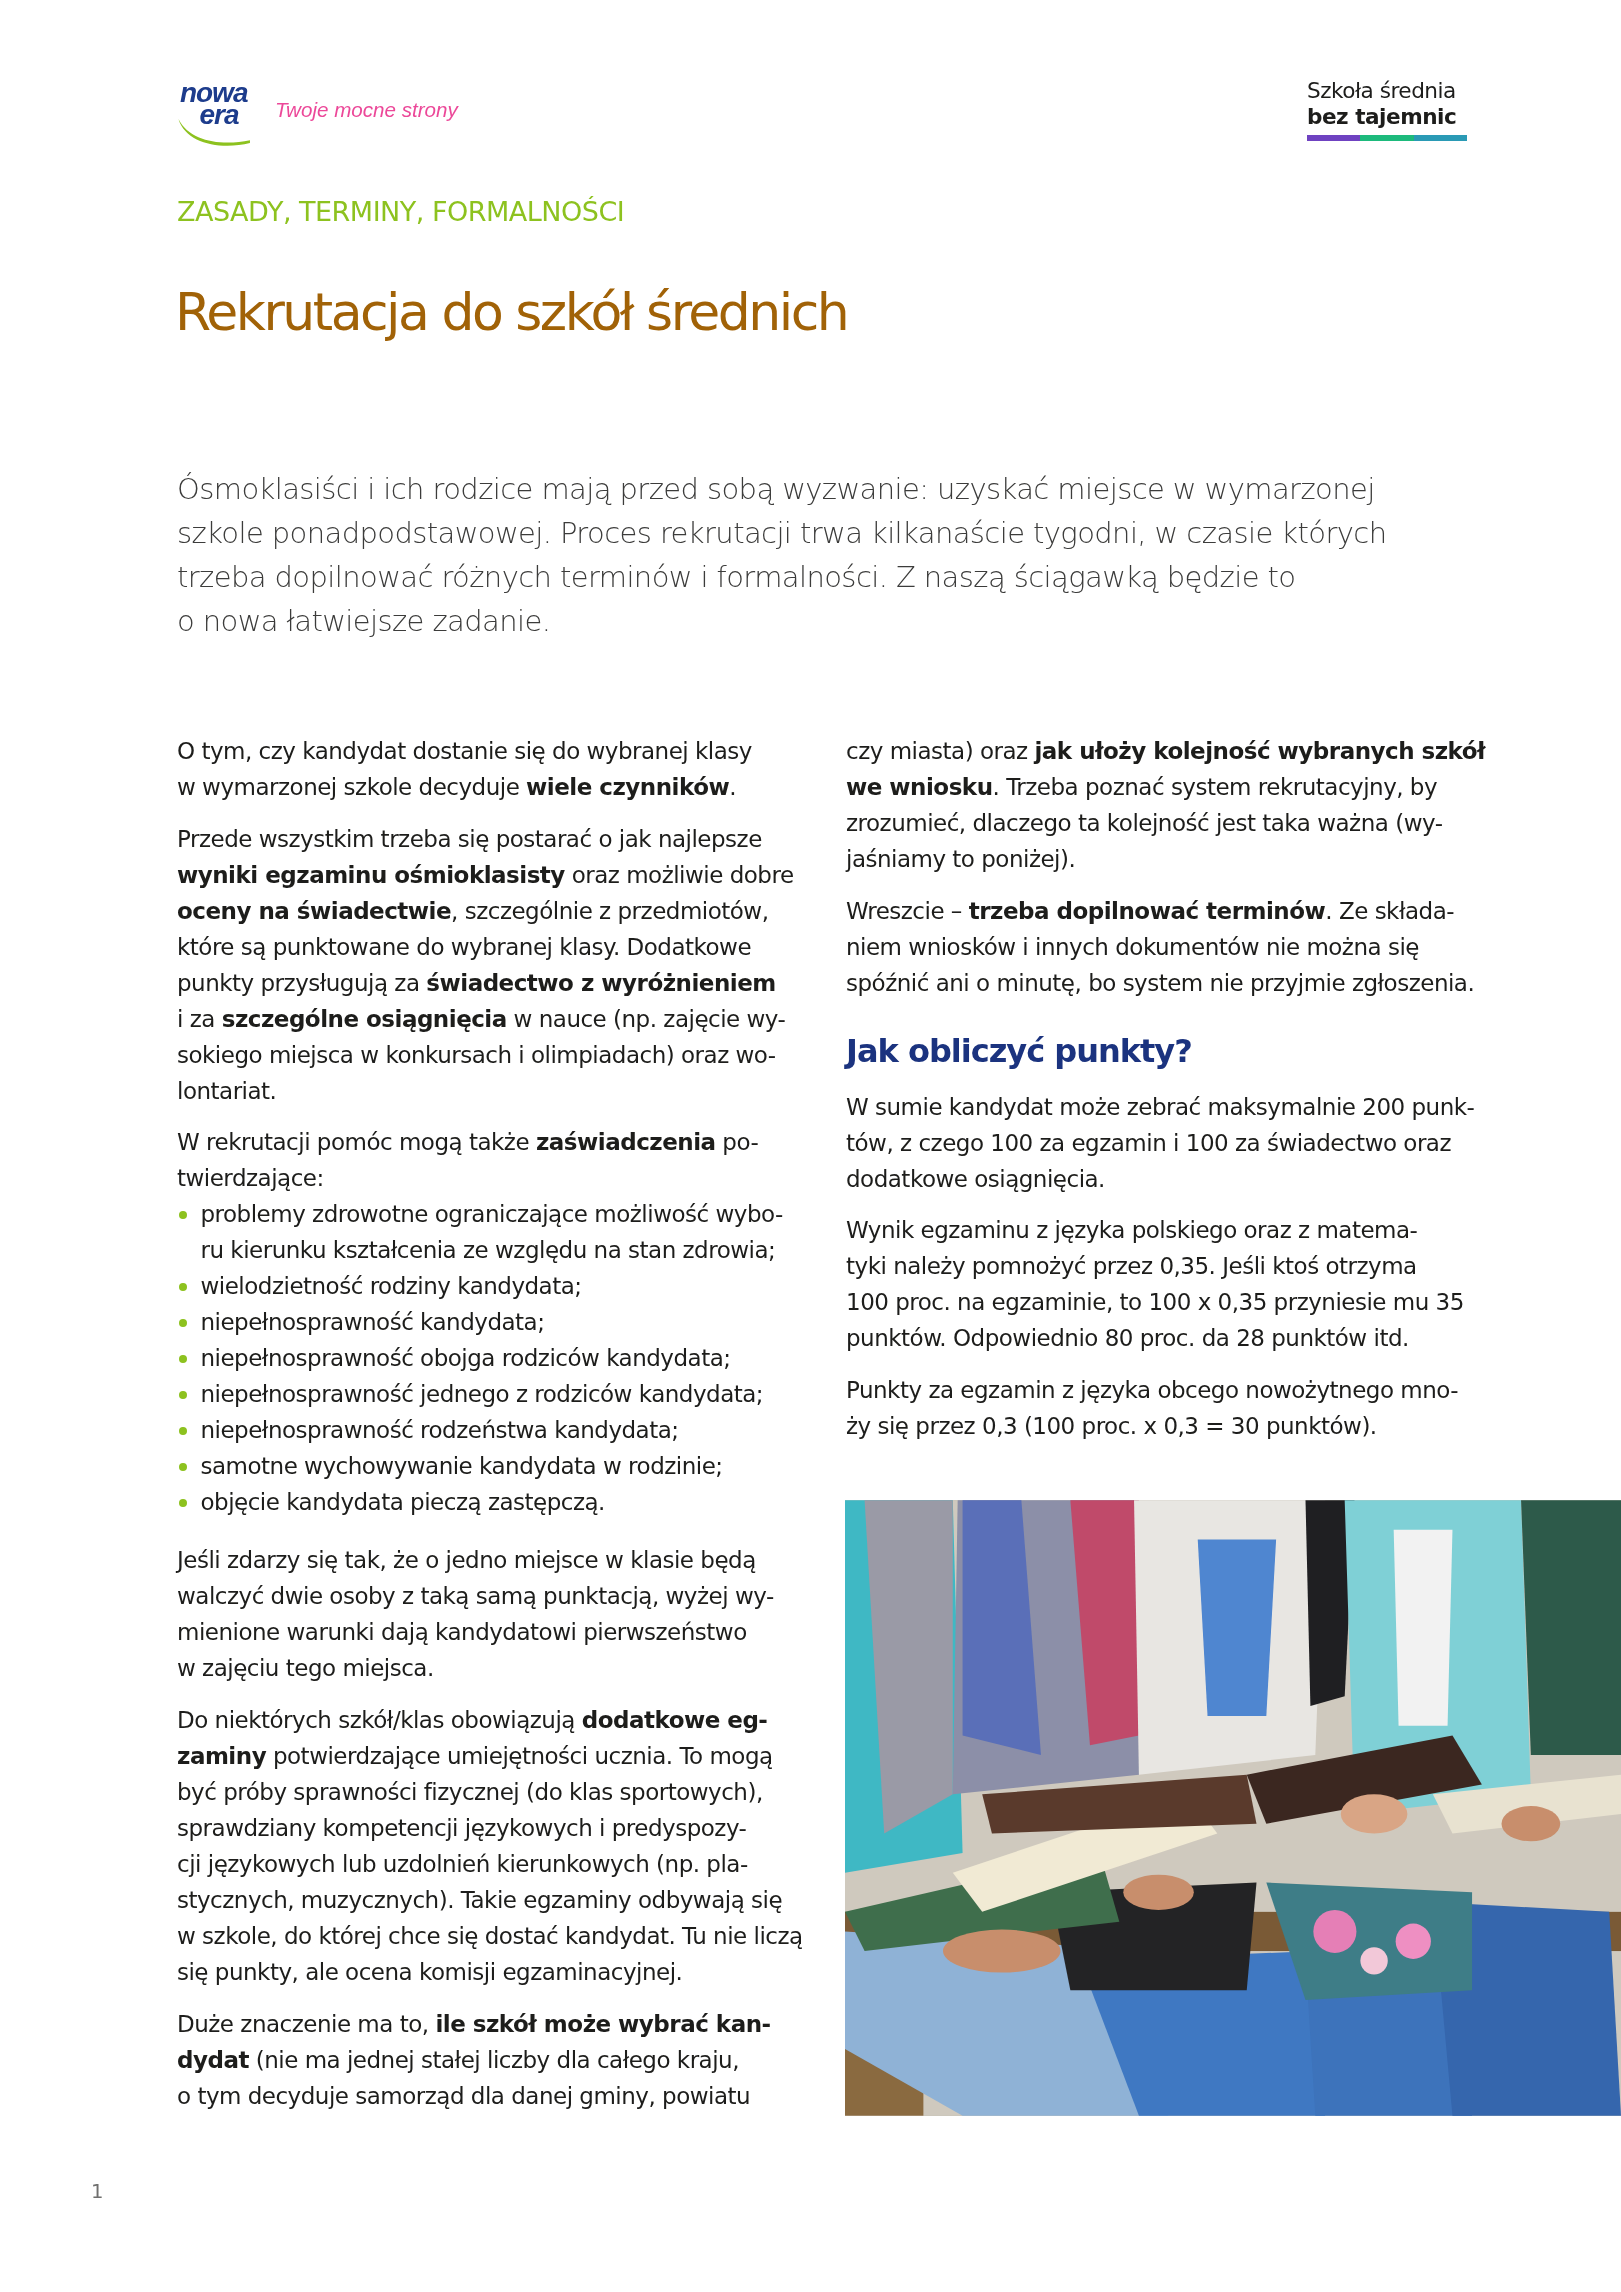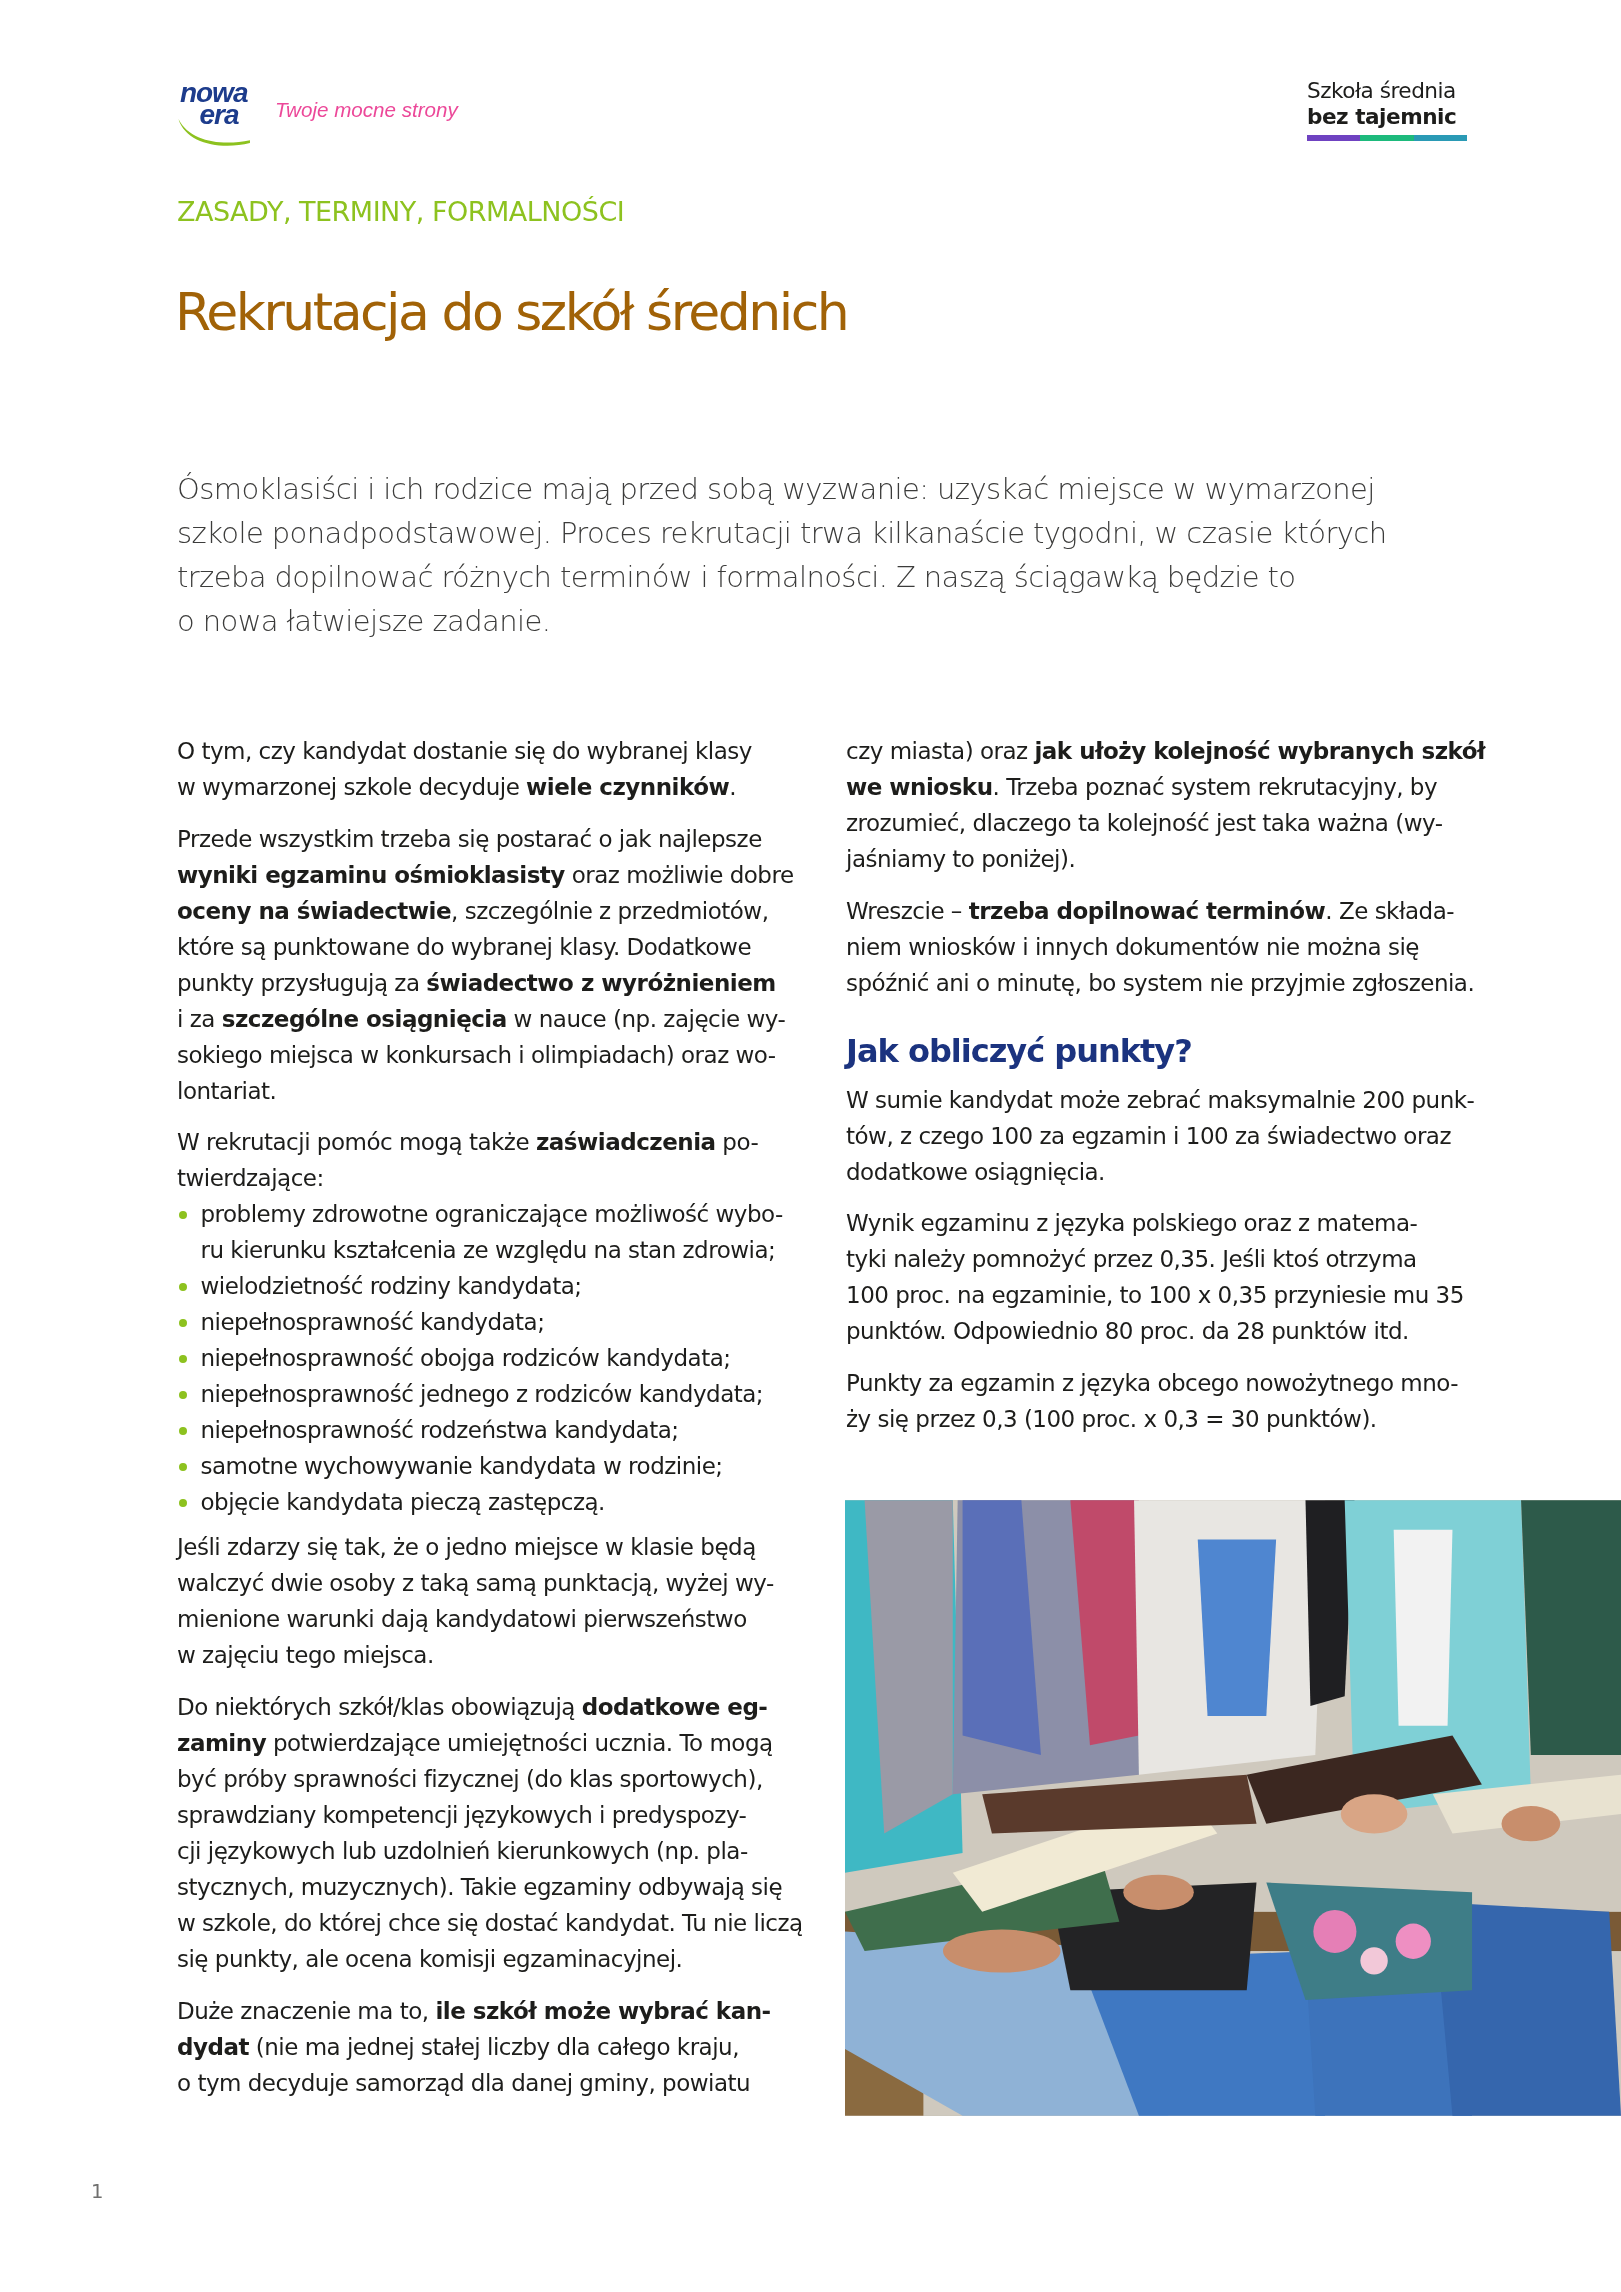--- a/index.html
+++ b/index.html
@@ -29,24 +29,24 @@
   .lead { position: absolute; left: 177px; top: 467px; width: 1215px; font-family: "DejaVu Sans", sans-serif; font-weight: 300; font-size: 29px; line-height: 44px; color: #3c3c3b; letter-spacing: -0.6px; }
   .lead span { display: block; white-space: nowrap; }
 
   
   .col { position: absolute; top: 733px; width: 622px; font-family: "DejaVu Sans", sans-serif; font-size: 23px; line-height: 36px; color: #1d1d1b; letter-spacing: -0.5px; }
   .col-left { left: 177px; }
   .col-right { left: 846px; }
   .col p { margin-bottom: 15.7px; }
   .col .ln { display: block; white-space: nowrap; }
   .col b { font-weight: bold; }
-  .bullets { list-style: none; margin-top: 0; margin-bottom: 9px; }
+  .bullets { list-style: none; margin-top: 0; margin-bottom: 22px; }
   .bullets li { position: relative; padding-left: 23.5px; }
   .bullets li .dot { position: absolute; left: 2px; top: 14.7px; width: 7.8px; height: 7.8px; border-radius: 50%; }
-  .subhead { font-family: "DejaVu Sans", sans-serif; font-size: 32px; font-weight: bold; color: #1b337f; letter-spacing: -1px; margin-top: 31px; margin-bottom: 11px; line-height: 39px; white-space: nowrap; }
+  .subhead { font-family: "DejaVu Sans", sans-serif; font-size: 32px; font-weight: bold; color: #1b337f; letter-spacing: -1px; margin-top: 31px; margin-bottom: 18px; line-height: 39px; white-space: nowrap; }
 
   
   .photo { position: absolute; left: 845px; top: 1500px; width: 776px; height: 616px; overflow: hidden; background: #c8c3b8; }
   .photo svg { display: block; }
 
   .page-number { position: absolute; left: 91px; top: 2180px; font-family: "DejaVu Sans", sans-serif; font-size: 19.6px; color: #6f6f6e; }
 </style>
 </head>
 <body>
 

